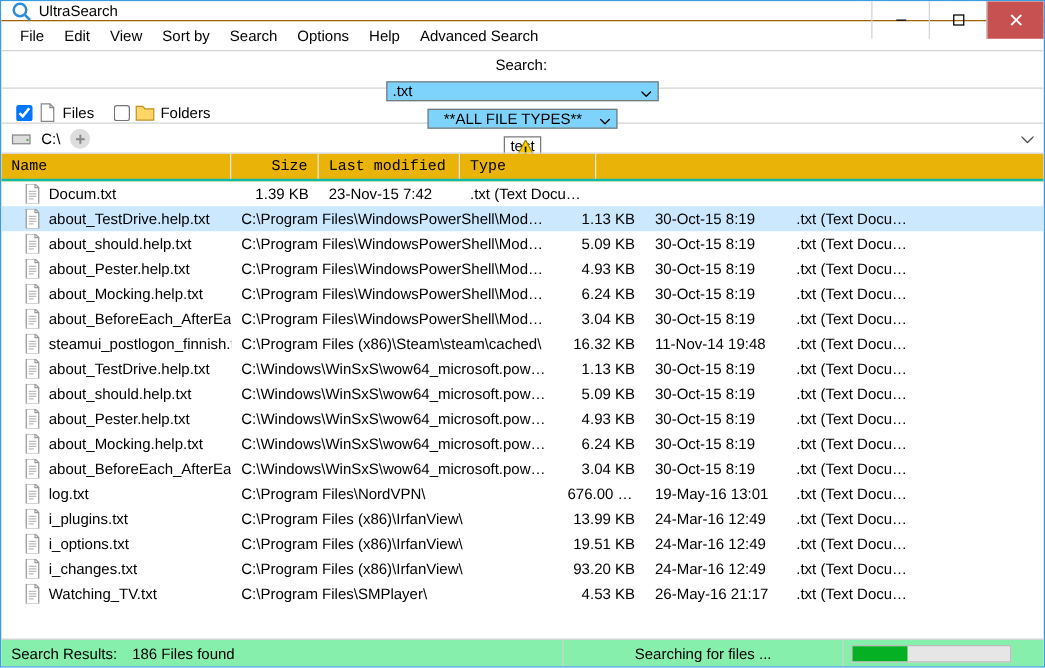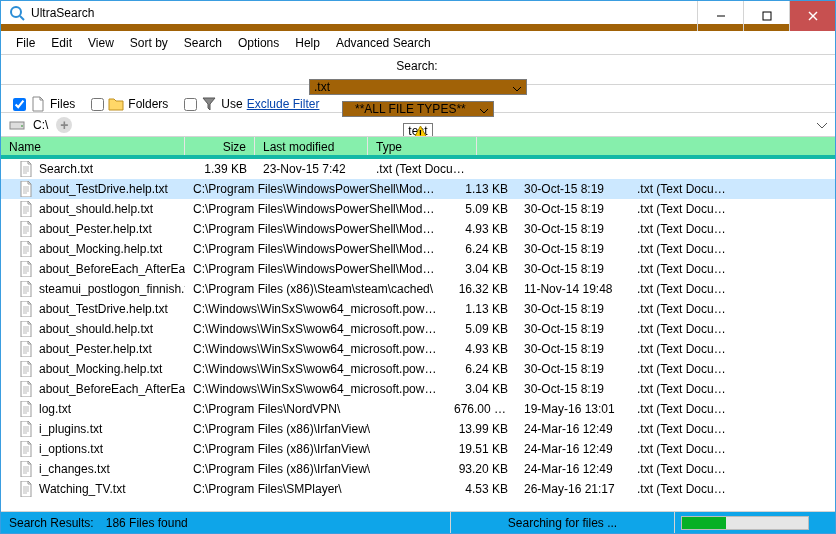--- a/index.html
+++ b/index.html
@@ -1,69 +1,69 @@
 <!DOCTYPE html>
 <html><head>
 <meta charset="utf-8">
 <style>
   * { box-sizing: border-box; margin: 0; padding: 0; }
   body { font-family: "Segoe UI", Tahoma, sans-serif; font-size: 12px; background: #fff; width: 836px; height: 534px; border: 1px solid #3a9de0; overflow: hidden; position: relative; }
   
-  .titlebar { height: 30px; background: #fff; display: flex; align-items: center; padding-left: 8px; border-bottom: 7px solid #a16207; }
+  .titlebar { height: 16px; background: #fff; display: flex; align-items: center; padding-left: 8px; border-bottom: 1px solid #a16207; }
   .titlebar .appicon { width: 16px; height: 16px; margin-right: 6px; }
   .titlebar .title { flex: 1; font-size: 12px; }
   .titlebar .winbtns { display: flex; height: 100%; }
   .titlebar .winbtn { width: 46px; height: 30px; display: flex; align-items: center; justify-content: center; border-left: 1px solid #d4d4d4; }
   .titlebar .winbtn.close { background: #c75050; }
   .titlebar .winbtn svg { width: 10px; height: 10px; }
   
   .menubar { height: 24px; display: flex; align-items: center; padding: 0 8px; gap: 2px; border-bottom: 1px solid #d4d4d4; }
   .menubar .menuitem { padding: 2px 7px; cursor: default; }
   
   .searchrow { height: 30px; display: flex; align-items: center; padding: 4px 8px; gap: 6px; border-bottom: 1px solid #d4d4d4; flex-direction: column; }
   .searchrow label { margin-right: 2px; }
-  .searchrow .combo { border: 1px solid #7a7a7a; height: 21px; background: #a16207; display: flex; align-items: flex-end; padding: 0 4px; position: relative; }
+  .searchrow .combo { border: 1px solid #7a7a7a; height: 21px; background: #7dd3fc; display: flex; align-items: flex-end; padding: 0 4px; position: relative; }
   .searchrow .combo .arrow { position: absolute; right: 2px; top: 2px; width: 15px; height: 15px; display: flex; align-items: center; justify-content: center; }
   .searchrow .combo.ext { width: 218px; }
   .searchrow .combo.type { width: 152px; padding-left: 12px; }
   .searchrow .searchbox { flex: 1; border: 1px solid #7a7a7a; height: 31px; display: flex; align-items: center; padding: 0 4px; position: relative; }
   .searchrow .warn { position: absolute; right: 4px; top: 2px; }
   
   .filterrow { height: 28px; display: flex; align-items: flex-end; padding: 0 12px; gap: 16px; border-bottom: 1px solid #d4d4d4; }
   .filterrow .chkgrp { display: flex; align-items: center; gap: 4px; }
   .filterrow input[type=checkbox] { width: 13px; height: 13px; }
   .filterrow .foldericon, .filterrow .fileicon, .filterrow .filtericon { width: 16px; height: 16px; display: inline-flex; }
   .filterrow .link { color: #0645ad; text-decoration: underline; cursor: pointer; }
   
   .drivesrow { height: 24px; display: flex; align-items: center; padding: 0 8px; gap: 8px; border-bottom: 1px solid #d4d4d4; position: relative; }
   .drivesrow .driveicon { width: 16px; height: 12px; }
   .drivesrow .plus { width: 16px; height: 16px; border-radius: 50%; background: #ddd; display: flex; align-items: center; justify-content: center; color: #888; font-size: 14px; font-weight: bold; }
   .drivesrow .expand { position: absolute; right: 8px; }
   
   .tablewrap { position: relative; height: 374px; overflow: hidden; }
-  .tablehead { display: flex; height: 22px; border-bottom: 4px solid #14b8a6; background: #86efac; }
+  .tablehead { display: flex; height: 22px; border-bottom: 2px solid #14b8a6; background: #eab308; font-family: Liberation Mono, monospace; }
   .tablehead .col { border-right: 1px solid #e5e5e5; padding: 3px 8px; font-size: 12px; overflow: hidden; white-space: nowrap; }
   .col.name { width: 184px; }
   .col.path { width: 261px; }
   .col.size { width: 70px; text-align: right; }
   .col.modified { width: 113px; }
   .col.type { width: 109px; }
   
   .tablebody { overflow-y: scroll; height: 352px; }
   .row { display: flex; height: 20px; align-items: center; }
   .row.selected { background: #cce8ff; }
   .row .cell { padding: 0 8px; overflow: hidden; white-space: nowrap; text-overflow: ellipsis; font-size: 12px; }
   .row .cell.name { width: 184px; display: flex; align-items: center; gap: 6px; padding-left: 18px; }
   .row .cell.path { width: 261px; }
   .row .cell.size { width: 70px; text-align: right; }
   .row .cell.modified { width: 113px; }
   .row .cell.type { width: 109px; }
   .row .docicon { width: 14px; height: 16px; flex-shrink: 0; }
   
-  .statusbar { position: absolute; bottom: 0; left: 0; right: 0; height: 22px; border-top: 1px solid #d4d4d4; display: flex; align-items: center; font-size: 12px; background: #0ea5e9; }
+  .statusbar { position: absolute; bottom: 0; left: 0; right: 0; height: 22px; border-top: 1px solid #d4d4d4; display: flex; align-items: center; font-size: 12px; background: #86efac; }
   .statusbar .seg { padding: 0 8px; border-right: 1px solid #d4d4d4; height: 100%; display: flex; align-items: center; }
   .statusbar .seg.results { width: 450px; gap: 12px;}
   .statusbar .seg.status { flex: 1; justify-content: center; }
   .statusbar .progress { width: 128px; height: 14px; border: 1px solid #bcbcbc; margin: 0 6px; position: relative; background: #e6e6e6; }
   .statusbar .progress .bar { position: absolute; left: 0; top: 0; bottom: 0; width: 35%; background: #06b025; }
   
   ::-webkit-scrollbar { width: 17px; }
   ::-webkit-scrollbar-track { background: #f0f0f0; }
   ::-webkit-scrollbar-thumb { background: #c2c2c2; border: 1px solid #a0a0a0; }
   ::-webkit-scrollbar-button { background: #f0f0f0; height: 17px; border: 1px solid #d4d4d4; }
@@ -144,28 +144,20 @@
       </svg>
     <span>Files</span>
   </div>
   <div class="chkgrp">
     <input type="checkbox" style="">
     <svg class="foldericon" viewBox="0 0 16 16">
         <path d="M1 3 L6 3 L8 5 L15 5 L15 14 L1 14 Z" fill="#ffd768" stroke="#c09020"></path>
       </svg>
     <span>Folders</span>
   </div>
-  <div class="chkgrp">
-    <input type="checkbox" style="">
-    <svg class="filtericon" viewBox="0 0 16 16">
-        <path d="M2 2 L14 2 L9 8 L9 14 L7 12 L7 8 Z" fill="#888" stroke="#555"></path>
-      </svg>
-    <span>Use</span>
-    <span class="link">Exclude Filter</span>
-  </div>
 </div>
 
 <div class="drivesrow">
   <svg class="driveicon" viewBox="0 0 16 12">
       <rect x="1" y="3" width="14" height="7" fill="#ddd" stroke="#888"></rect>
       <circle cx="13" cy="7" r="1" fill="#6a6"></circle>
     </svg>
   <span>C:\</span>
   <span class="plus">+</span>
   <span class="expand"><svg width="10" height="6" viewBox="0 0 10 6">
@@ -184,21 +176,21 @@
       <div class="row">
         <div class="cell name">
           <svg class="docicon" viewBox="0 0 14 16">
             <path d="M2 0 L9 0 L12 3 L12 16 L2 16 Z" fill="#fff" stroke="#999"></path>
             <path d="M9 0 L9 3 L12 3" fill="none" stroke="#999"></path>
             <line x1="4" y1="6" x2="10" y2="6" stroke="#bbb"></line>
             <line x1="4" y1="8" x2="10" y2="8" stroke="#bbb"></line>
             <line x1="4" y1="10" x2="10" y2="10" stroke="#bbb"></line>
             <line x1="4" y1="12" x2="8" y2="12" stroke="#bbb"></line>
           </svg>
-          <span>Search.txt</span>
+          <span>Docum.txt</span>
         </div>
         <div class="cell size">1.39 KB</div>
         <div class="cell modified">23-Nov-15 7:42</div>
         <div class="cell type">.txt (Text Docum...</div>
       </div>
       <div class="row selected">
         <div class="cell name">
           <svg class="docicon" viewBox="0 0 14 16">
             <path d="M2 0 L9 0 L12 3 L12 16 L2 16 Z" fill="#fff" stroke="#999"></path>
             <path d="M9 0 L9 3 L12 3" fill="none" stroke="#999"></path>

